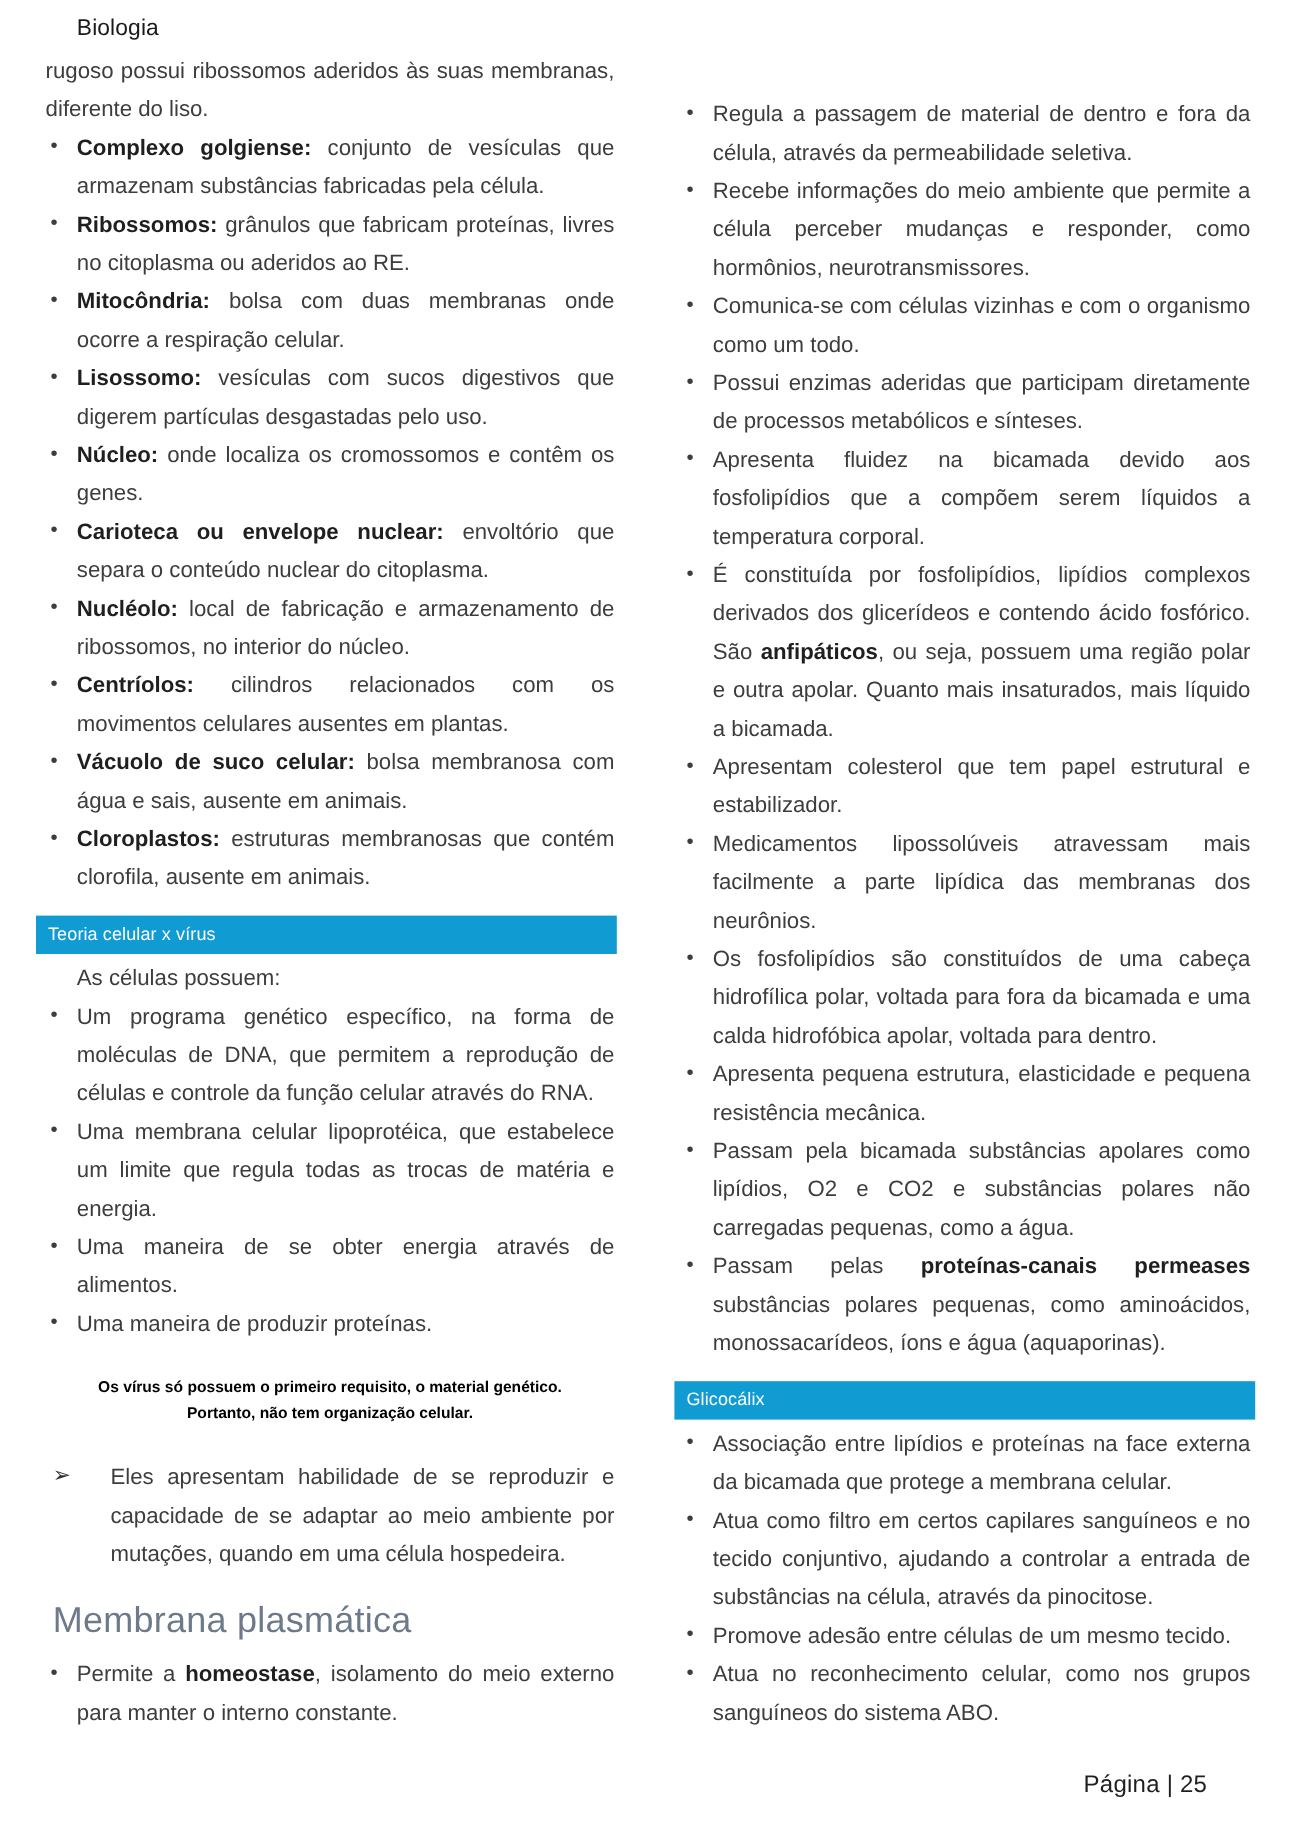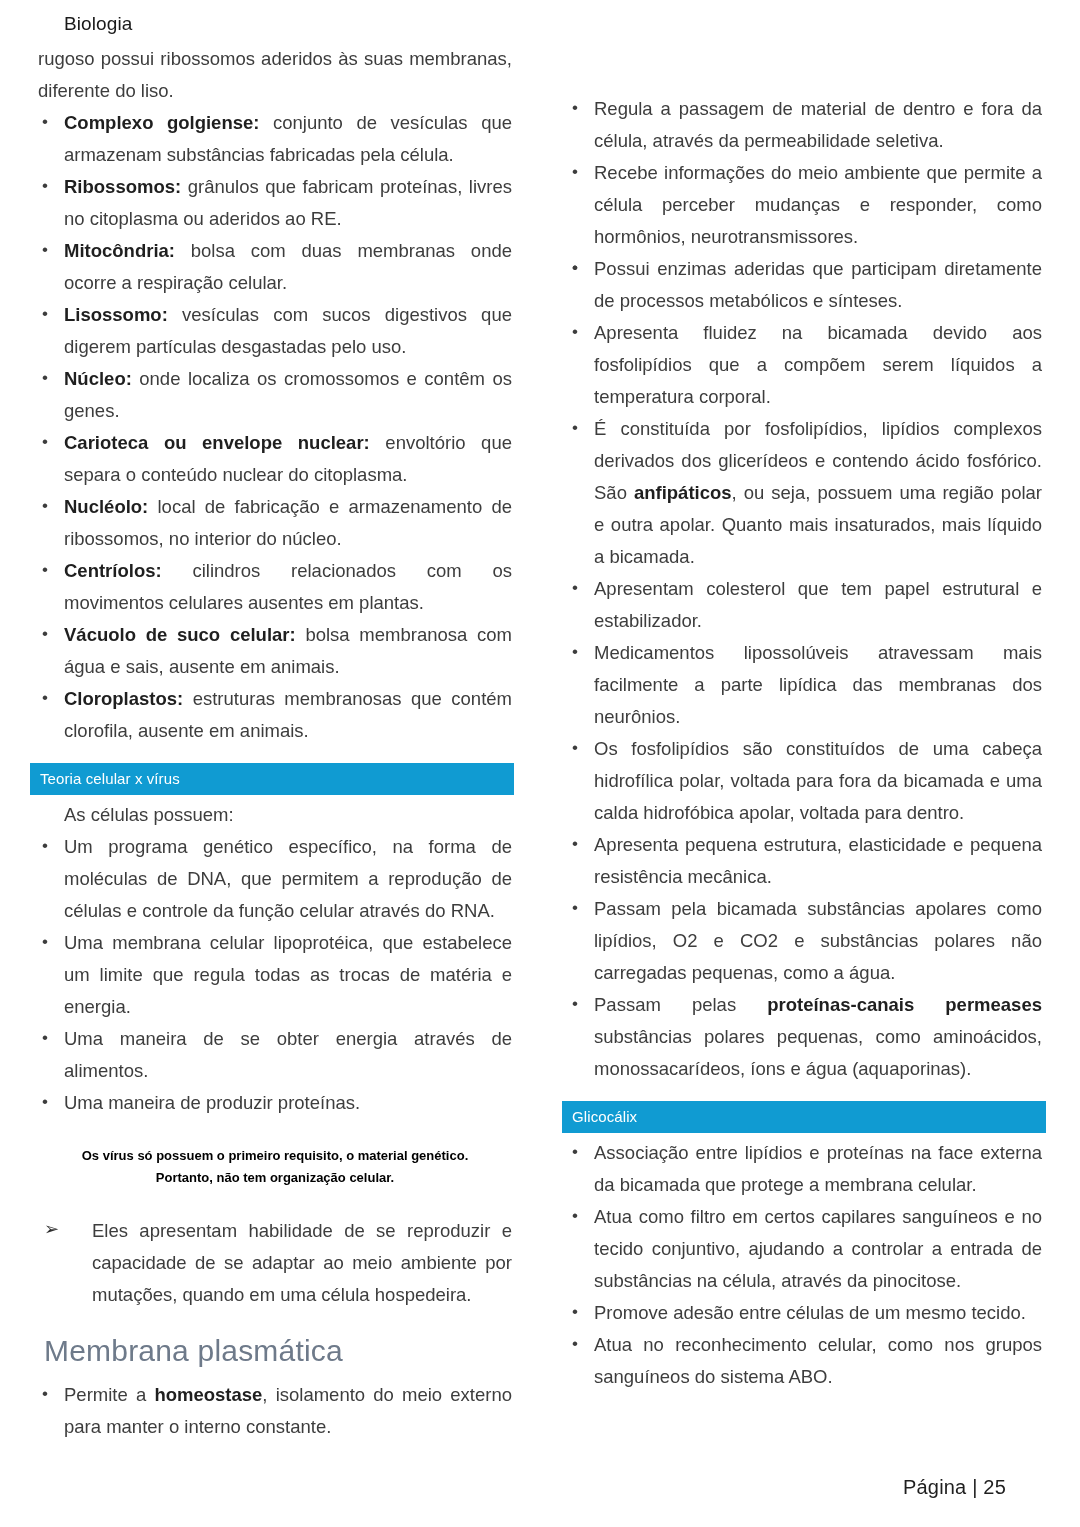--- a/index.html
+++ b/index.html
@@ -31,21 +31,21 @@
     padding-left: 26px;
     line-height: 1.5;
     margin-bottom: 4px;
     letter-spacing: .1px;
   }
 
   
   .columns {
     display: flex;
     gap: 56px;
-    align-items: center;
+    align-items: flex-end;
   }
 
   .col {
     width: 474px;
     flex: 0 0 474px;
   }
 
   
   p {
     margin: 0;
@@ -222,21 +222,21 @@
     <div class="col col-right">
 
       <div>
         <p class="bullet">
           <span class="bul">•</span><span>Regula a passagem de material de dentro e fora da célula, através da permeabilidade seletiva.</span>
         </p>
         <p class="bullet">
           <span class="bul">•</span><span>Recebe informações do meio ambiente que permite a célula perceber mudanças e responder, como hormônios, neurotransmissores.</span>
         </p>
         <p class="bullet">
-          <span class="bul">•</span>
+          <span class="bul">•</span><span>Comunica-se com células vizinhas e com o organismo como um todo.</span>
         </p>
         <p class="bullet">
           <span class="bul">•</span><span>Possui enzimas aderidas que participam diretamente de processos metabólicos e sínteses.</span>
         </p>
         <p class="bullet">
           <span class="bul">•</span><span>Apresenta fluidez na bicamada devido aos fosfolipídios que a compõem serem líquidos a temperatura corporal.</span>
         </p>
 
         <p class="bullet">
           <span class="bul">•</span><span>É constituída por fosfolipídios, lipídios complexos derivados dos glicerídeos e contendo ácido fosfórico. São </span><b>anfipáticos</b><span>, ou seja, possuem uma região polar e outra apolar. Quanto mais insaturados, mais líquido a bicamada.</span>

